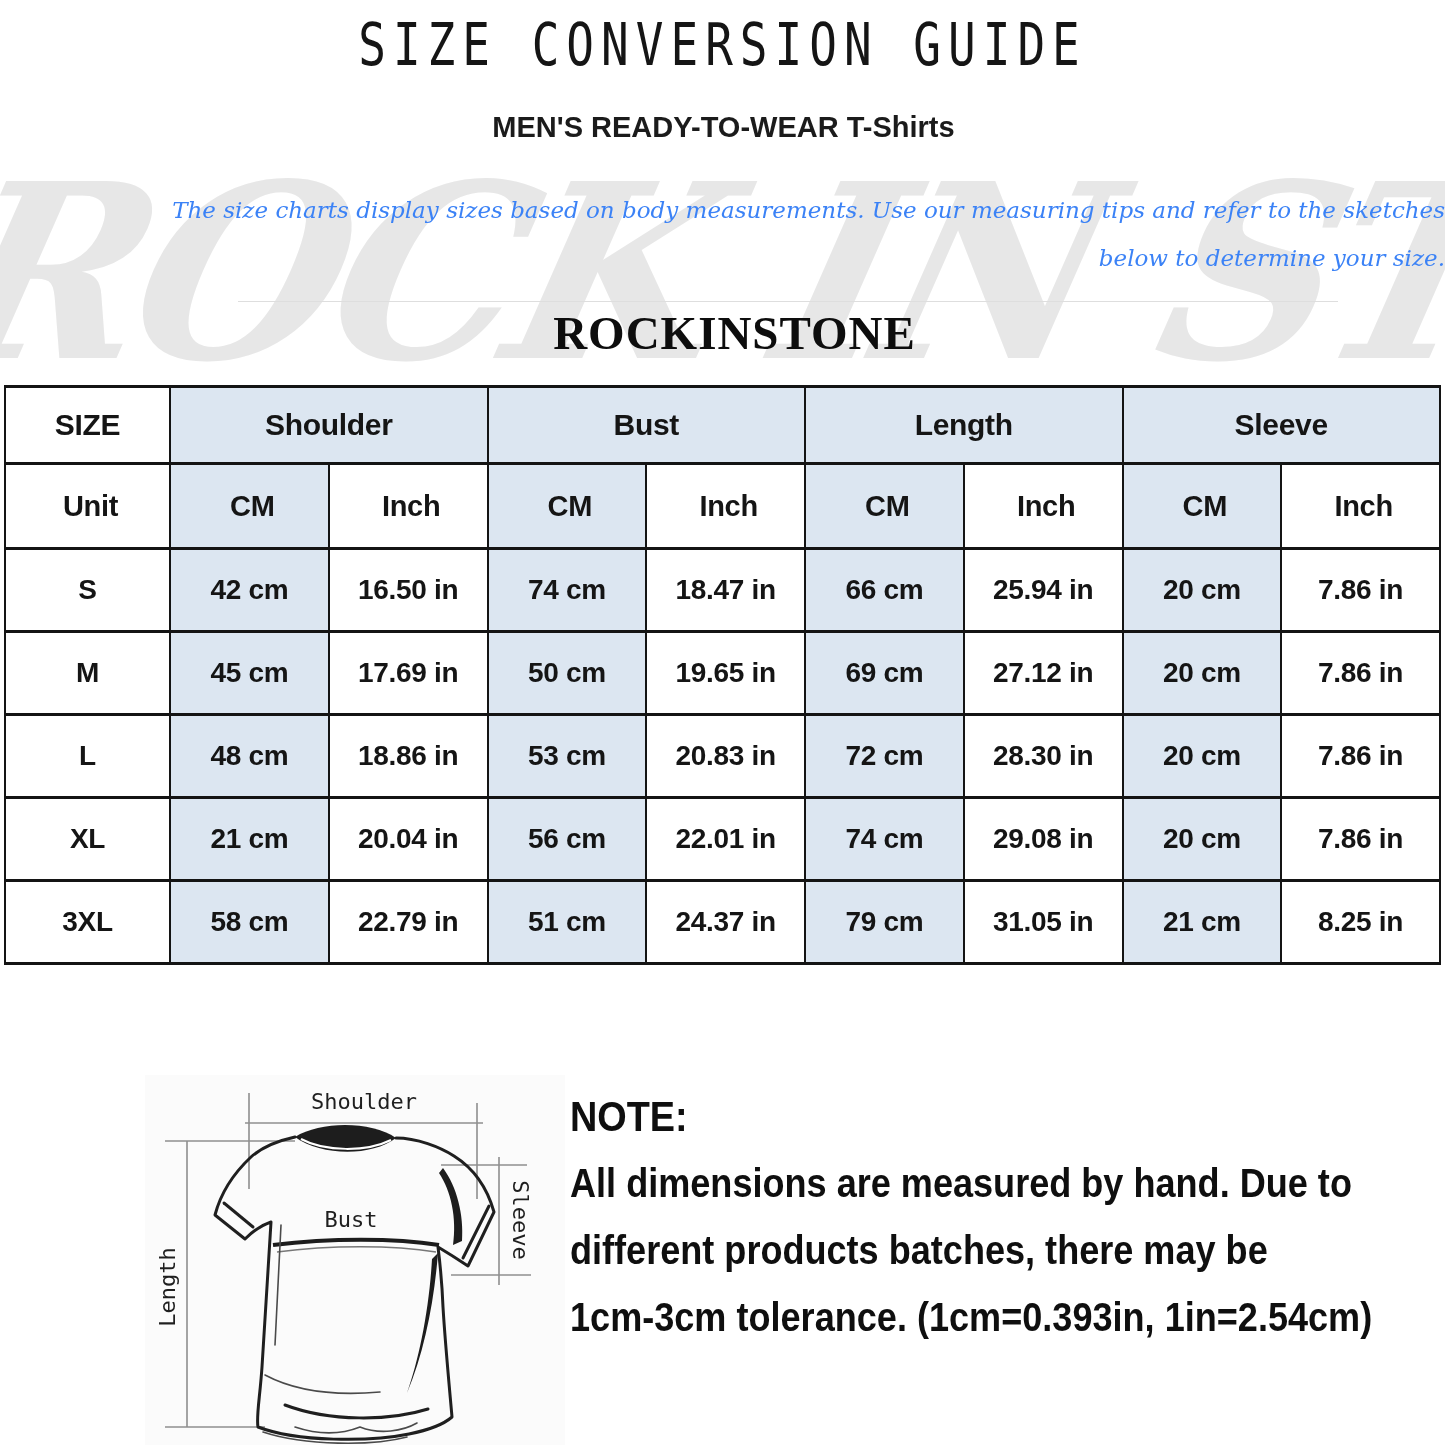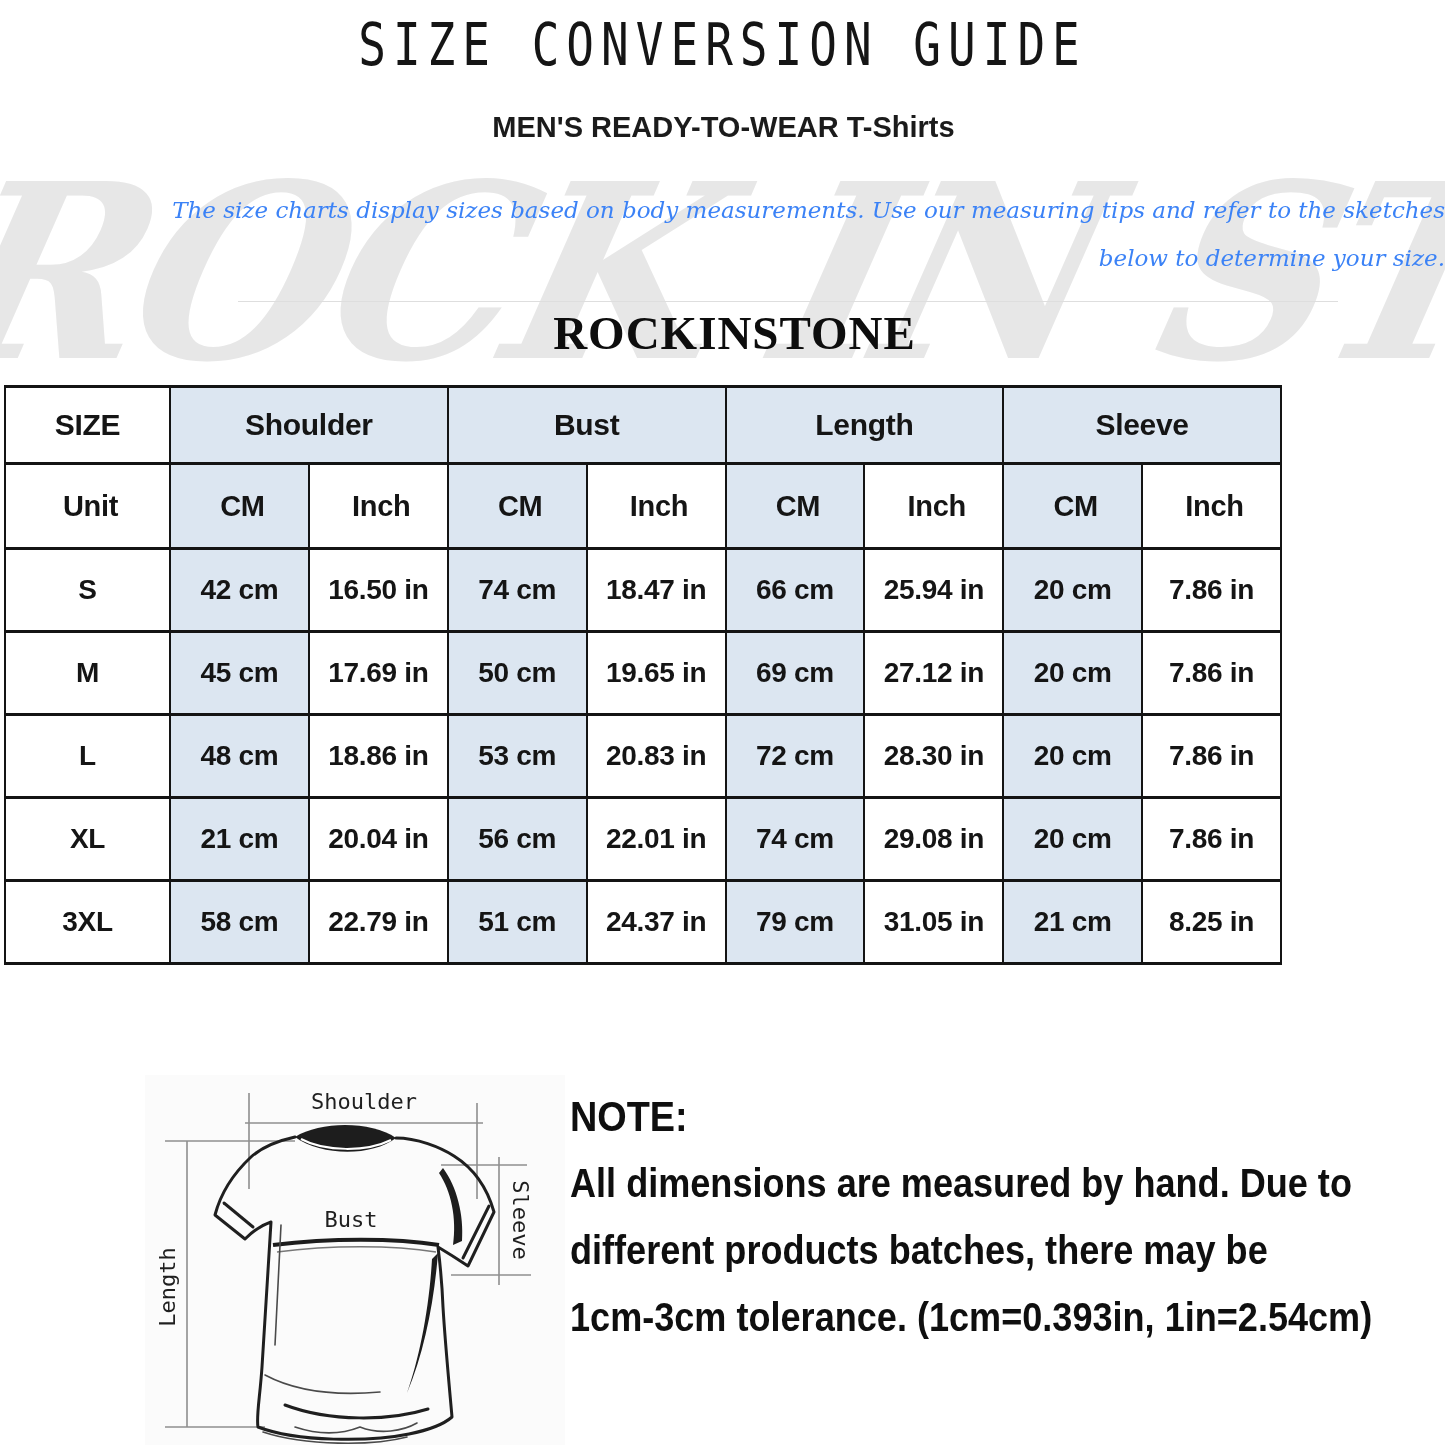--- a/index.html
+++ b/index.html
@@ -59,21 +59,21 @@
     position:absolute;top:294px;left:0;width:100%;
     text-align:center;
     font-family:"Liberation Serif", serif;
     font-weight:bold;
     font-size:47px;letter-spacing:1px;
     color:#0d0d0d;margin:12px;z-index:2;
   }
   
   table.size-table{
     position:absolute;top:385px;left:4px;
-    width:1278px;
+    width:1437px;
     border-collapse:collapse;
     table-layout:fixed;
     z-index:3;
     background:#0ea5e9;
     font-family:"Liberation Sans", sans-serif;
   }
   table.size-table td{
     border:2px solid #141414;
     border-top-width:3px;border-bottom-width:3px;
     text-align:center;vertical-align:middle;

